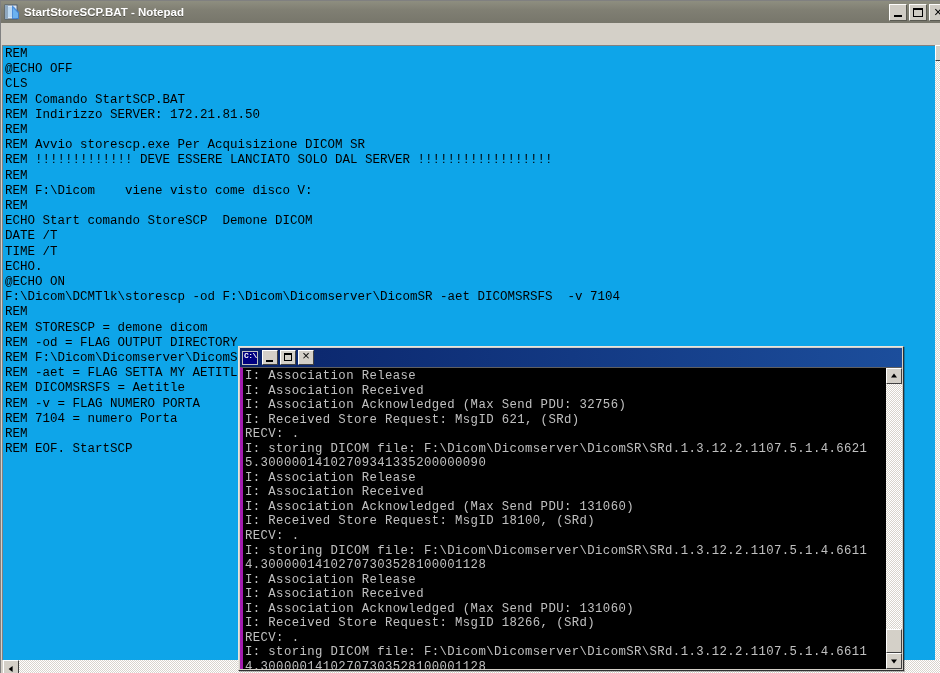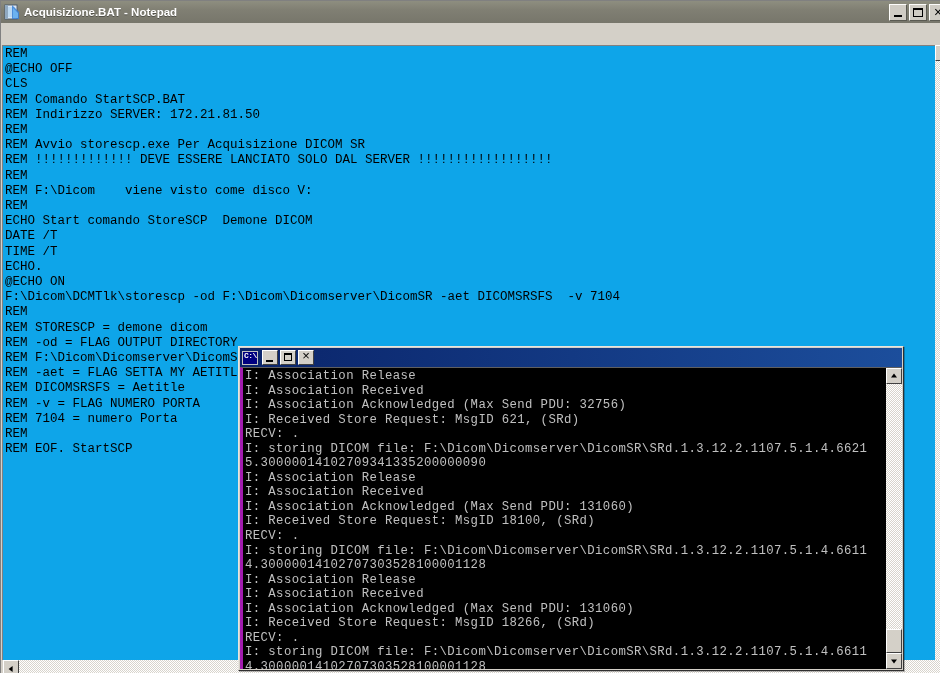--- a/index.html
+++ b/index.html
@@ -361,21 +361,21 @@
     <span class="np-title-icon">
       <svg width="16" height="16" viewBox="0 0 16 16" aria-hidden="true">
         <rect x="1" y="1" width="12" height="14" fill="#f2f4f8" stroke="#4a5a6a" stroke-width="1"></rect>
         <rect x="2" y="2" width="10" height="12" fill="#d8e6f6"></rect>
         <path d="M3 3 L11 3 L11 13 L3 13 Z" fill="#bcd9f2"></path>
         <path d="M8 1 L15 8 L15 15 L8 15 Z" fill="#3a7fd5" opacity="0.85"></path>
         <path d="M9 4 L14 9 L14 14 L9 14 Z" fill="#6cb2f0"></path>
         <rect x="1" y="1" width="3" height="14" fill="#8fa8c0"></rect>
       </svg>
     </span>
-    <span class="np-title-text">Acquisizione.BAT - Notepad</span>
+    <span class="np-title-text">StartStoreSCP.BAT - Notepad</span>
     <span class="np-caption-buttons">
       <span class="np-cap-btn cap-min"></span>
       <span class="np-cap-btn cap-max"></span>
       <span class="np-cap-btn cap-close"></span>
     </span>
   </div>
 
   <div id="notepad-menubar">
     <span class="menu-item"><span class="u">F</span>ile</span>
     <span class="menu-item"><span class="u">E</span>dit</span>

